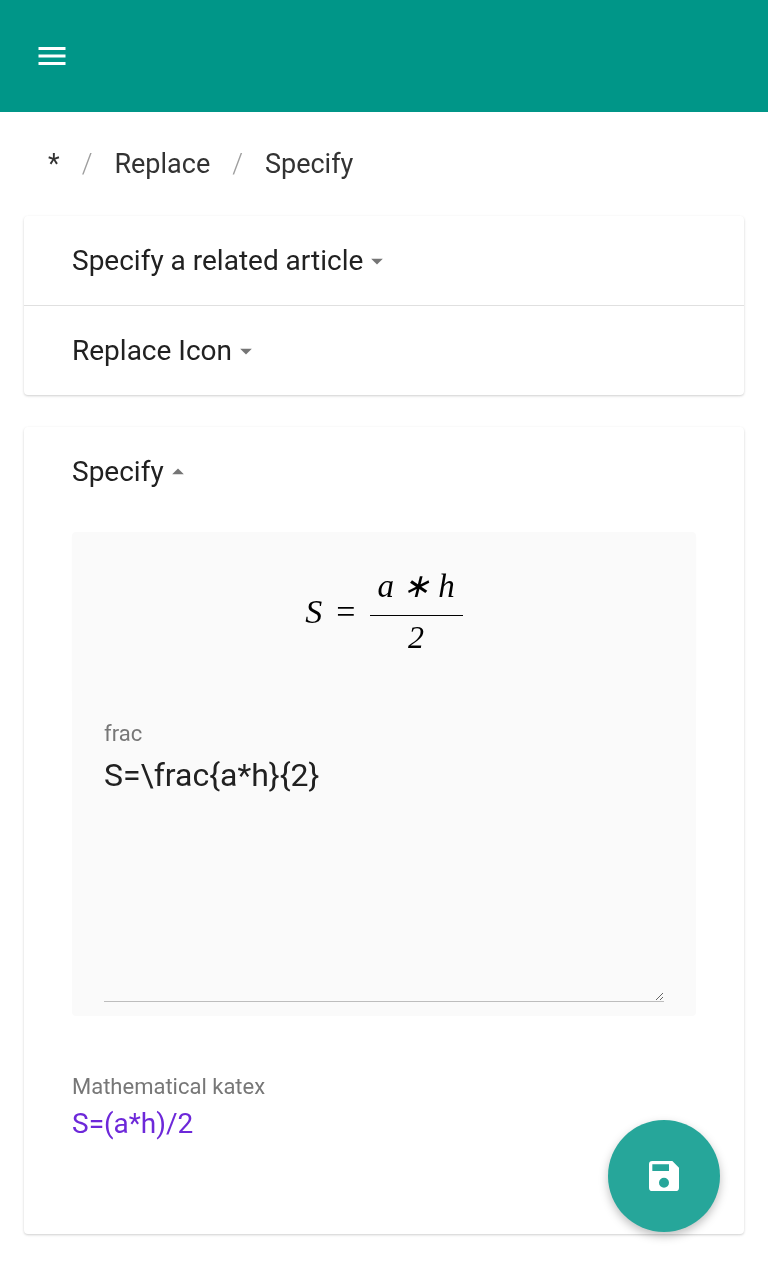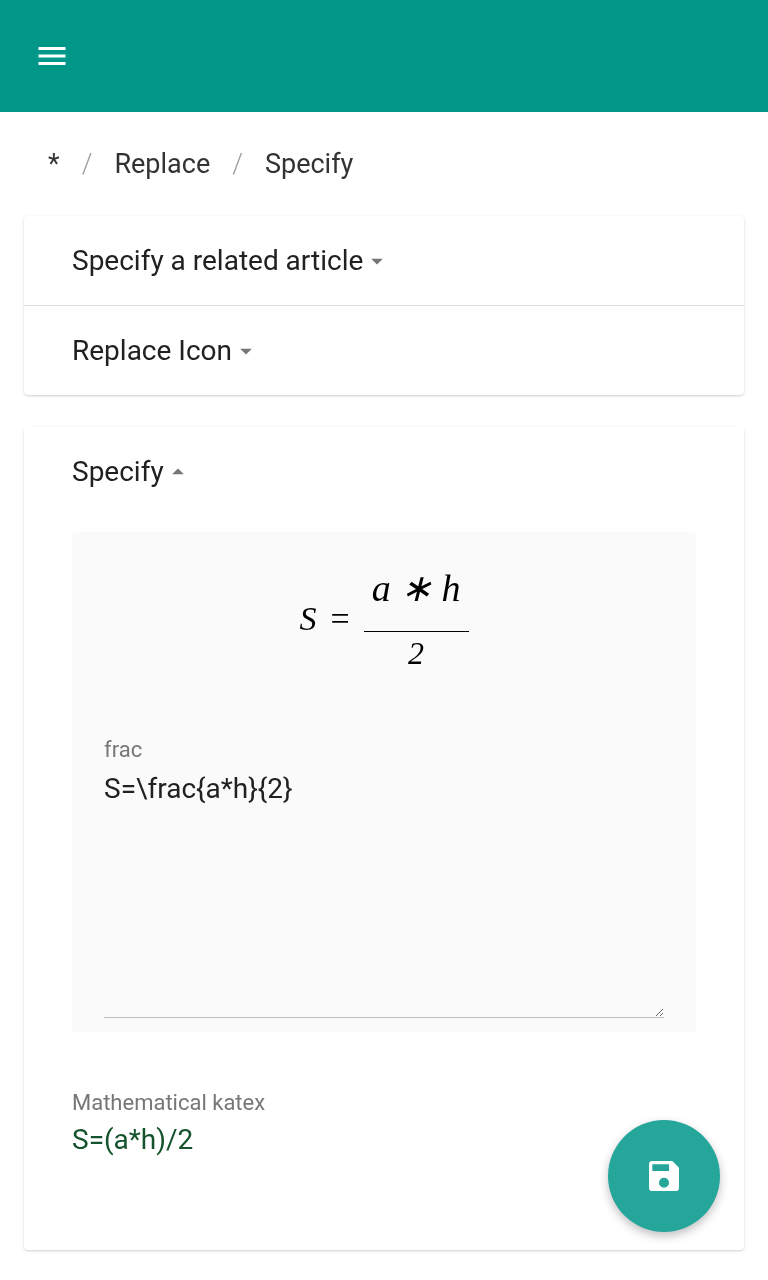--- a/index.html
+++ b/index.html
@@ -12,27 +12,27 @@
   .breadcrumb .crumb { cursor: pointer; }
   .card { margin: 0 24px 32px 24px; background: #fff; border-radius: 4px; box-shadow: 0 1px 3px rgba(0,0,0,0.12), 0 1px 2px rgba(0,0,0,0.08); overflow: hidden; }
   .panel-header { display: flex; align-items: center; justify-content: flex-start; padding: 28px 48px; cursor: pointer; }
   .panel-header + .panel-header { border-top: 1px solid #e0e0e0; }
   .panel-title { font-size: 28px; font-weight: 400; color: #212121; }
   .chev { width: 28px; height: 28px; fill: #757575; flex-shrink: 0; }
   .panel-body { padding: 0 48px 48px 48px; }
   .formula-preview { margin-top: 16px; background: #fafafa; border-radius: 4px 4px 0 0; padding: 36px 20px; display: flex; align-items: center; justify-content: center; box-shadow: 0 1px 1px rgba(0,0,0,0.04); font-family: "Times New Roman", Georgia, serif; font-style: italic; font-size: 34px; color: #000; }
   .formula-eq { display: flex; align-items: center; gap: 14px; }
   .frac { display: inline-flex; flex-direction: column; align-items: center; font-style: italic; line-height: 1.1; }
-  .frac .num { padding: 0 8px 21px 8px; border-bottom: 1.5px solid #000; font-size: 38px; font-style: italic; }
+  .frac .num { padding: 0 8px 11px 8px; border-bottom: 1.5px solid #000; font-size: 33px; font-style: italic; }
   .frac .den { padding-top: 4px; font-size: 32px; }
   .field-block { padding: 30px 32px 10px 32px; background: #fafafa; border-radius: 0 0 4px 4px; margin-bottom: 28px; }
   .field-block.plain { background: transparent; padding-left: 0; padding-right: 0; }
   .field-label { font-size: 22px; color: #777; margin-bottom: 6px; }
-  .textarea { width: 100%; min-height: 250px; border: none; border-bottom: 1px solid #bdbdbd; background: transparent; font-size: 28px; font-family: inherit; color: #212121; resize: vertical; outline: none; padding: 2px 0 8px 0; line-height: 1.35; }
-  .input-line { width: 100%; border: none; background: transparent; font-size: 28px; font-family: inherit; color: #14532d; outline: none; padding: 2px 0 8px 0; }
+  .textarea { width: 100%; min-height: 250px; border: none; border-bottom: 1px solid #bdbdbd; background: transparent; font-size: 32px; font-family: inherit; color: #212121; resize: vertical; outline: none; padding: 2px 0 8px 0; line-height: 1.35; }
+  .input-line { width: 100%; border: none; background: transparent; font-size: 28px; font-family: inherit; color: #6d28d9; outline: none; padding: 2px 0 8px 0; }
   .fab { position: fixed; right: 48px; bottom: 48px; width: 112px; height: 112px; border-radius: 50%; background: #26a69a; border: none; display: flex; align-items: center; justify-content: center; box-shadow: 0 4px 10px rgba(0,0,0,0.25); cursor: pointer; }
   .fab svg { width: 40px; height: 40px; fill: #fff; }
 </style>
 </head>
 <body>
 
 <div class="app-bar">
   <button class="menu-btn" aria-label="menu">
     <svg viewBox="0 0 24 24">
         <path d="M3 6h18v2H3V6zm0 5h18v2H3v-2zm0 5h18v2H3v-2z"></path>

